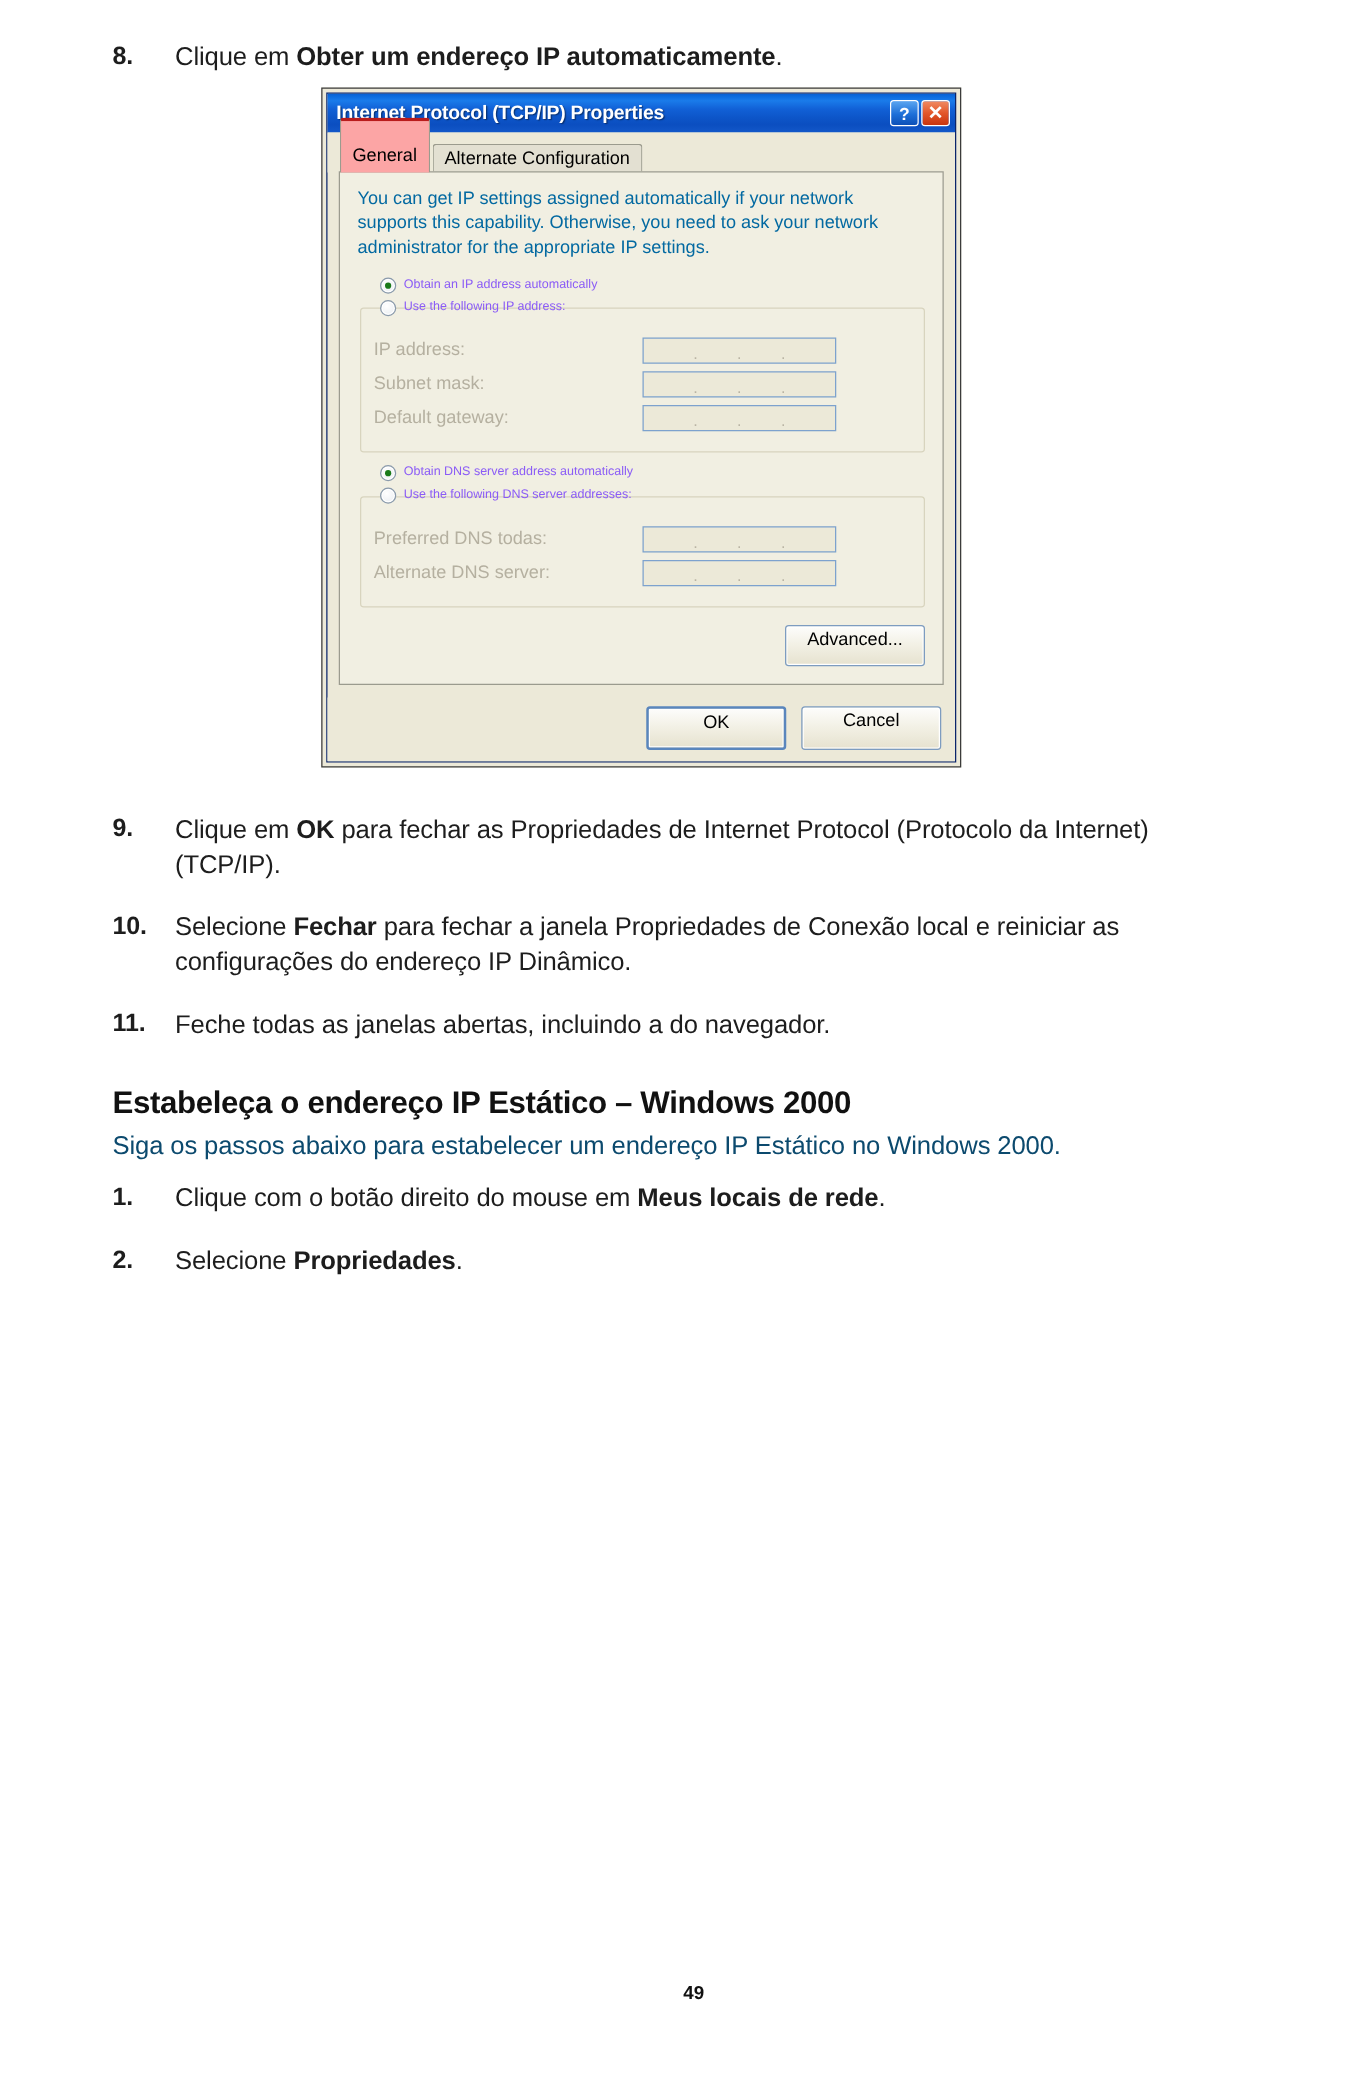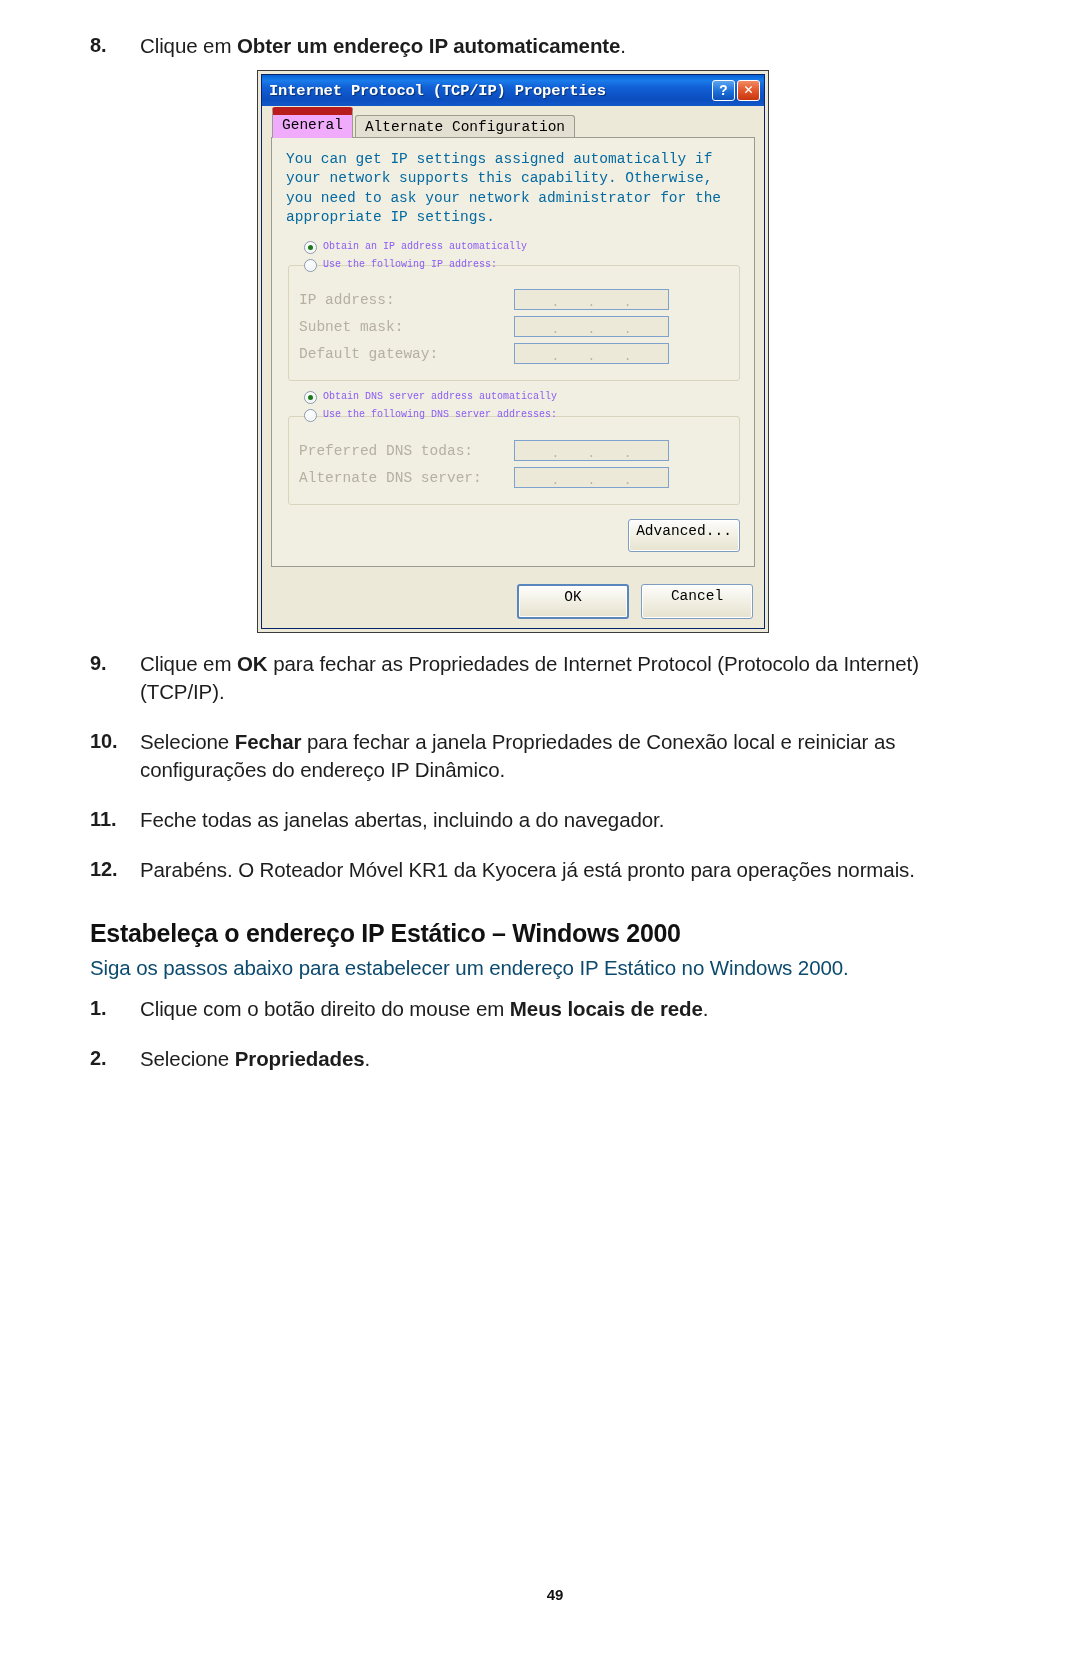--- a/index.html
+++ b/index.html
@@ -51,21 +51,20 @@
   }
   .step b { font-weight: bold; }
 
   .step-tight { margin-bottom: 6px; }
 
   
   .dialog-wrap {
     margin: 10px 0 0 0;
     position: relative;
     height: 580px;
-    font-family: Liberation Mono, monospace;
   }
   .dialog {
     position: absolute;
     left: 167px;
     top: 0px;
     width: 512px;
     background: #ece9d8;
     border: 1px solid #3b3b3b;
     padding: 3px;
   }
@@ -124,23 +123,23 @@
     padding: 3px 9px 4px 9px;
     border: 1px solid #9b9b8e;
     border-bottom: none;
     background: #e3e0d2;
     border-radius: 3px 3px 0 0;
     line-height: 1.15;
     position: relative;
     top: 2px;
   }
   .tab.active {
-    background: #f0abfc;
-    border-top: 8px solid #b91c1c;
-    padding-top: 2px;
+    background: #fca5a5;
+    border-top: 3px solid #b91c1c;
+    padding-top: 20px;
     top: 0;
     z-index: 3;
     font-weight: normal;
   }
   .tab + .tab { margin-left: 2px; }
 
   .tabpage {
     border: 1px solid #9b9b8e;
     background: #f1efe2;
     margin: 0 9px 9px 9px;
@@ -424,24 +423,20 @@
           <span class="txt"><span>Clique em </span><b>OK</b><span> para fechar as Propriedades de Internet Protocol (Protocolo da Internet) (TCP/IP).</span></span>
         </div>
         <div class="step">
           <span class="num">10.</span>
           <span class="txt"><span>Selecione </span><b>Fechar</b><span> para fechar a janela Propriedades de Conexão local e reiniciar as configurações do endereço IP Dinâmico.</span></span>
         </div>
         <div class="step">
           <span class="num">11.</span>
           <span class="txt"><span>Feche todas as janelas abertas, incluindo a do navegador.</span></span>
         </div>
-        <div class="step">
-          <span class="num">12.</span>
-          <span class="txt"><span>Parabéns. O Roteador Móvel KR1 da Kyocera já está pronto para operações normais.</span></span>
-        </div>
       </div>
 
     <h2 class="sec">Estabeleça o endereço IP Estático – Windows 2000</h2>
     <p class="lead">Siga os passos abaixo para estabelecer um endereço IP Estático no Windows 2000.</p>
 
     <div id="steps-section">
         <div class="step">
           <span class="num">1.</span>
           <span class="txt"><span>Clique com o botão direito do mouse em </span><b>Meus locais de rede</b><span>.</span></span>
         </div>

